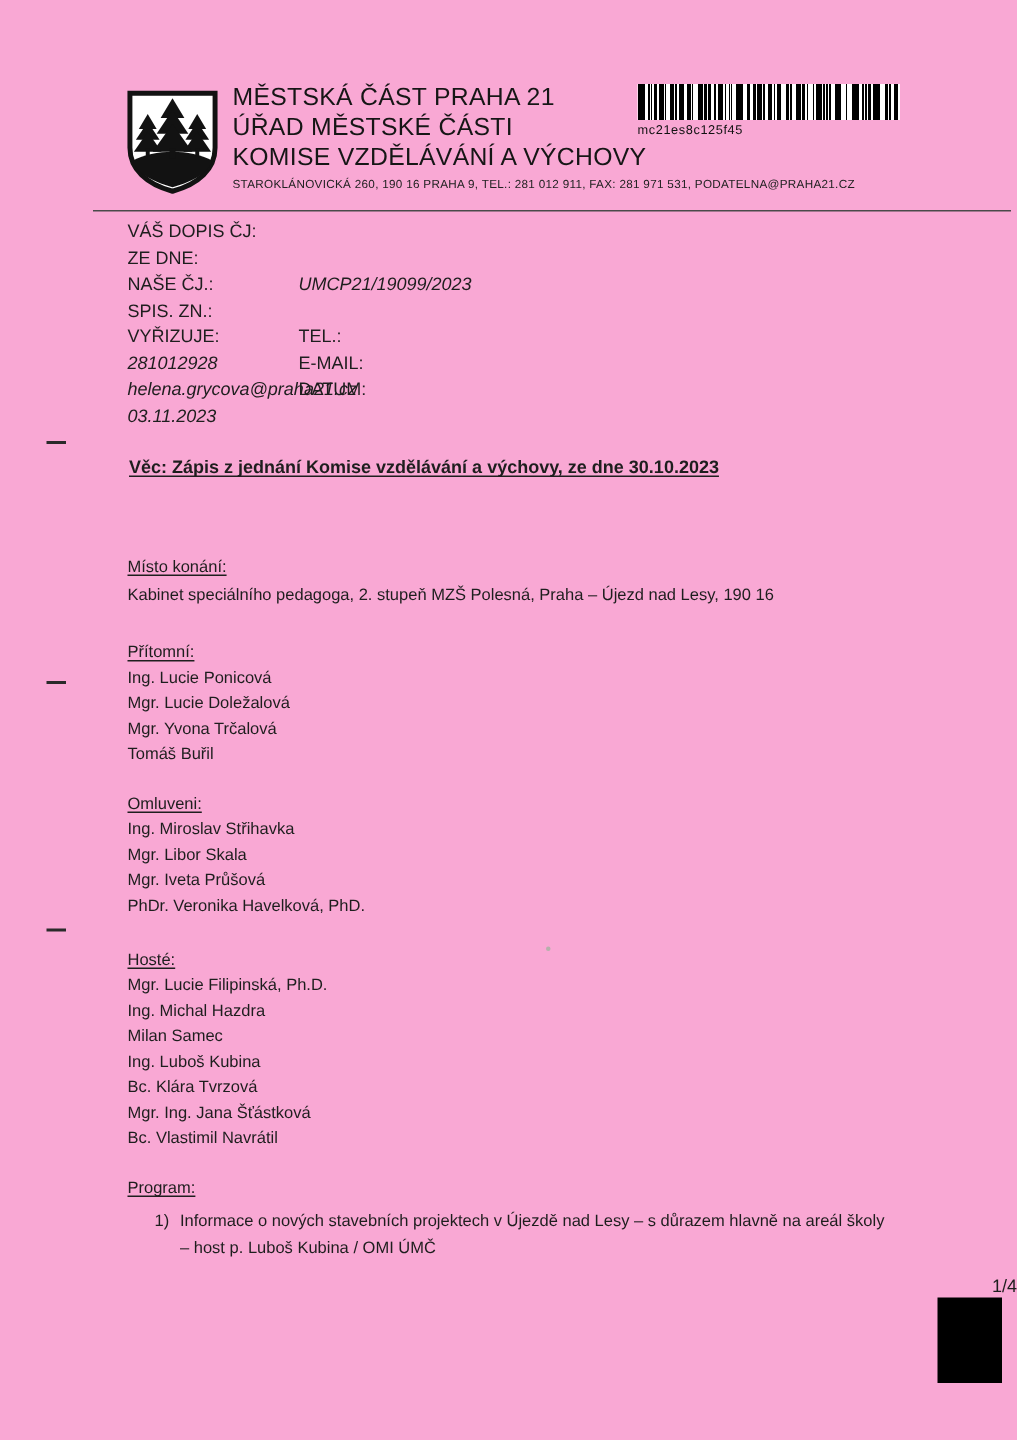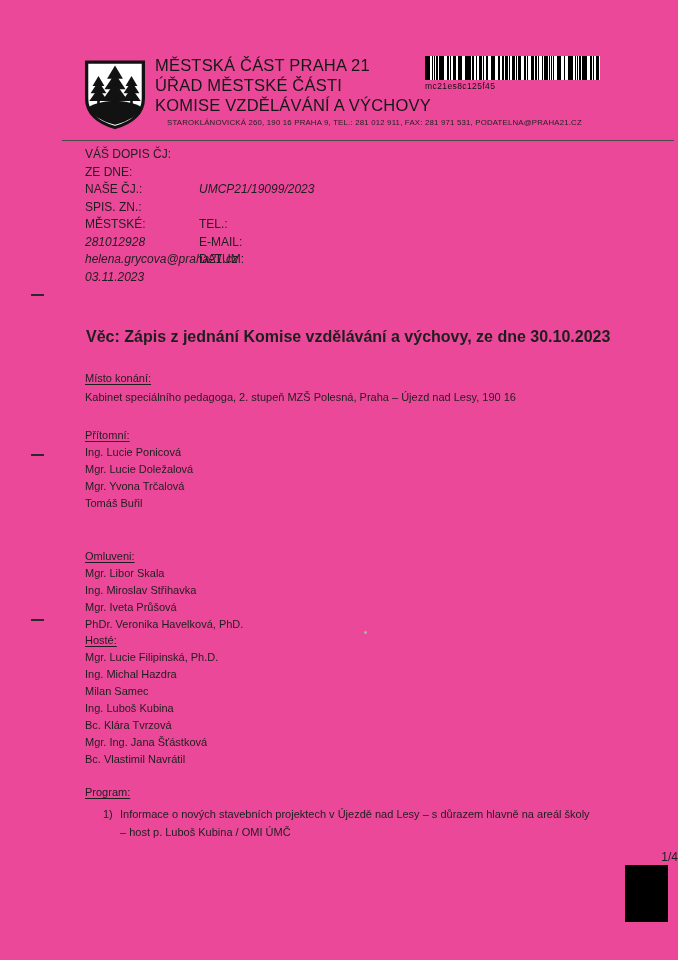--- a/index.html
+++ b/index.html
@@ -1,40 +1,40 @@
 <!DOCTYPE html>
 <html><head>
 <meta charset="utf-8">
 <style>
   html,body{margin:0;padding:0;background:#ffffff;}
   #page{
-    position:relative;width:678px;height:960px;background:#ec4899;
+    position:relative;width:678px;height:960px;background:#f9a8d4;
     font-family:"Liberation Sans", sans-serif;color:#1e1e1e;overflow:hidden;
   }
   
   .logo{position:absolute;left:82px;top:58px;width:66px;height:73px;}
   .org-block{position:absolute;left:155px;top:55px;}
   .org-line{font-size:16.5px;line-height:20px;letter-spacing:.2px;color:#161616;white-space:nowrap;}
-  .org-address{font-size:7.8px;letter-spacing:.2px;color:#222;margin-top:3px;white-space:nowrap;margin-left:12px;}
+  .org-address{font-size:7.8px;letter-spacing:.2px;color:#222;margin-top:3px;white-space:nowrap;}
   .barcode-wrap{position:absolute;left:425px;top:56px;width:175px;}
   .barcode-bars{
     width:175px;height:24px;background-color:#fff;
     background-image:
       repeating-linear-gradient(90deg,#000 0 2px,transparent 2px 3px,#000 3px 4px,transparent 4px 7px,#000 7px 8px,transparent 8px 11px),
       repeating-linear-gradient(90deg,transparent 0 2px,#000 2px 5px,transparent 5px 9px,#000 9px 10px,transparent 10px 13px);
   }
   .barcode-label{font-size:8.5px;letter-spacing:.4px;text-align:left;margin-top:1px;color:#111;}
   .rule{position:absolute;left:62px;top:140px;width:612px;height:1px;background:#4a4a4a;}
   
   .meta{position:absolute;left:85px;top:146px;font-size:12px;line-height:17.5px;display:grid;grid-template-columns:114px auto;}
   .meta .lbl{white-space:nowrap;}
   .meta .val{white-space:nowrap;font-style:italic;}
   
-  .subject{position:absolute;left:86px;top:328px;font-size:16px;font-weight:bold;
-    text-underline-offset:2px;white-space:nowrap;}
+  .subject{position:absolute;left:86px;top:304px;font-size:12px;font-weight:bold;
+    text-decoration:underline;text-underline-offset:2px;white-space:nowrap;}
   .sec{position:absolute;left:85px;font-size:11px;line-height:17px;}
   .sec-h{text-decoration:underline;text-underline-offset:2px;white-space:nowrap;}
   .sec-item{white-space:nowrap;}
   .sec-body{white-space:nowrap;margin-top:2px;}
   .prog-item{display:flex;margin-top:4px;line-height:18px;}
   .prog-num{width:17px;margin-left:18px;flex:none;}
   .prog-text{width:470px;}
   
   .fold-mark{position:absolute;left:31px;width:13px;height:2px;background:#2a2a2a;}
   .speck{position:absolute;left:364px;top:631px;width:3px;height:3px;background:#b5b0ab;border-radius:50%;}
@@ -79,21 +79,21 @@
 
   <div class="meta">
     <span class="lbl">VÁŠ DOPIS ČJ:</span>
       <span class="val"></span>
     <span class="lbl">ZE DNE:</span>
       <span class="val"></span>
     <span class="lbl">NAŠE ČJ.:</span>
       <span class="val">UMCP21/19099/2023</span>
     <span class="lbl">SPIS. ZN.:</span>
       <span class="val"></span>
-    <span class="lbl">MĚSTSKÉ:</span>
+    <span class="lbl">VYŘIZUJE:</span>
     <span class="lbl">TEL.:</span>
       <span class="val">281012928</span>
     <span class="lbl">E-MAIL:</span>
       <span class="val">helena.grycova@praha21.cz</span>
     <span class="lbl">DATUM:</span>
       <span class="val">03.11.2023</span>
   </div>
 
   <div class="fold-mark" style="top:294px"></div>
   <div class="fold-mark" style="top:454px"></div>
@@ -107,24 +107,24 @@
   </div>
 
   <div class="sec" style="top:427px">
     <div class="sec-h">Přítomní:</div>
     <div class="sec-item">Ing. Lucie Ponicová</div>
     <div class="sec-item">Mgr. Lucie Doležalová</div>
     <div class="sec-item">Mgr. Yvona Trčalová</div>
     <div class="sec-item">Tomáš Buřil</div>
   </div>
 
-  <div class="sec" style="top:548px">
+  <div class="sec" style="top:528px">
     <div class="sec-h">Omluveni:</div>
+    <div class="sec-item">Ing. Miroslav Střihavka</div>
     <div class="sec-item">Mgr. Libor Skala</div>
-    <div class="sec-item">Ing. Miroslav Střihavka</div>
     <div class="sec-item">Mgr. Iveta Průšová</div>
     <div class="sec-item">PhDr. Veronika Havelková, PhD.</div>
   </div>
 
   <div class="speck"></div>
 
   <div class="sec" style="top:632px">
     <div class="sec-h">Hosté:</div>
     <div class="sec-item">Mgr. Lucie Filipinská, Ph.D.</div>
     <div class="sec-item">Ing. Michal Hazdra</div>

